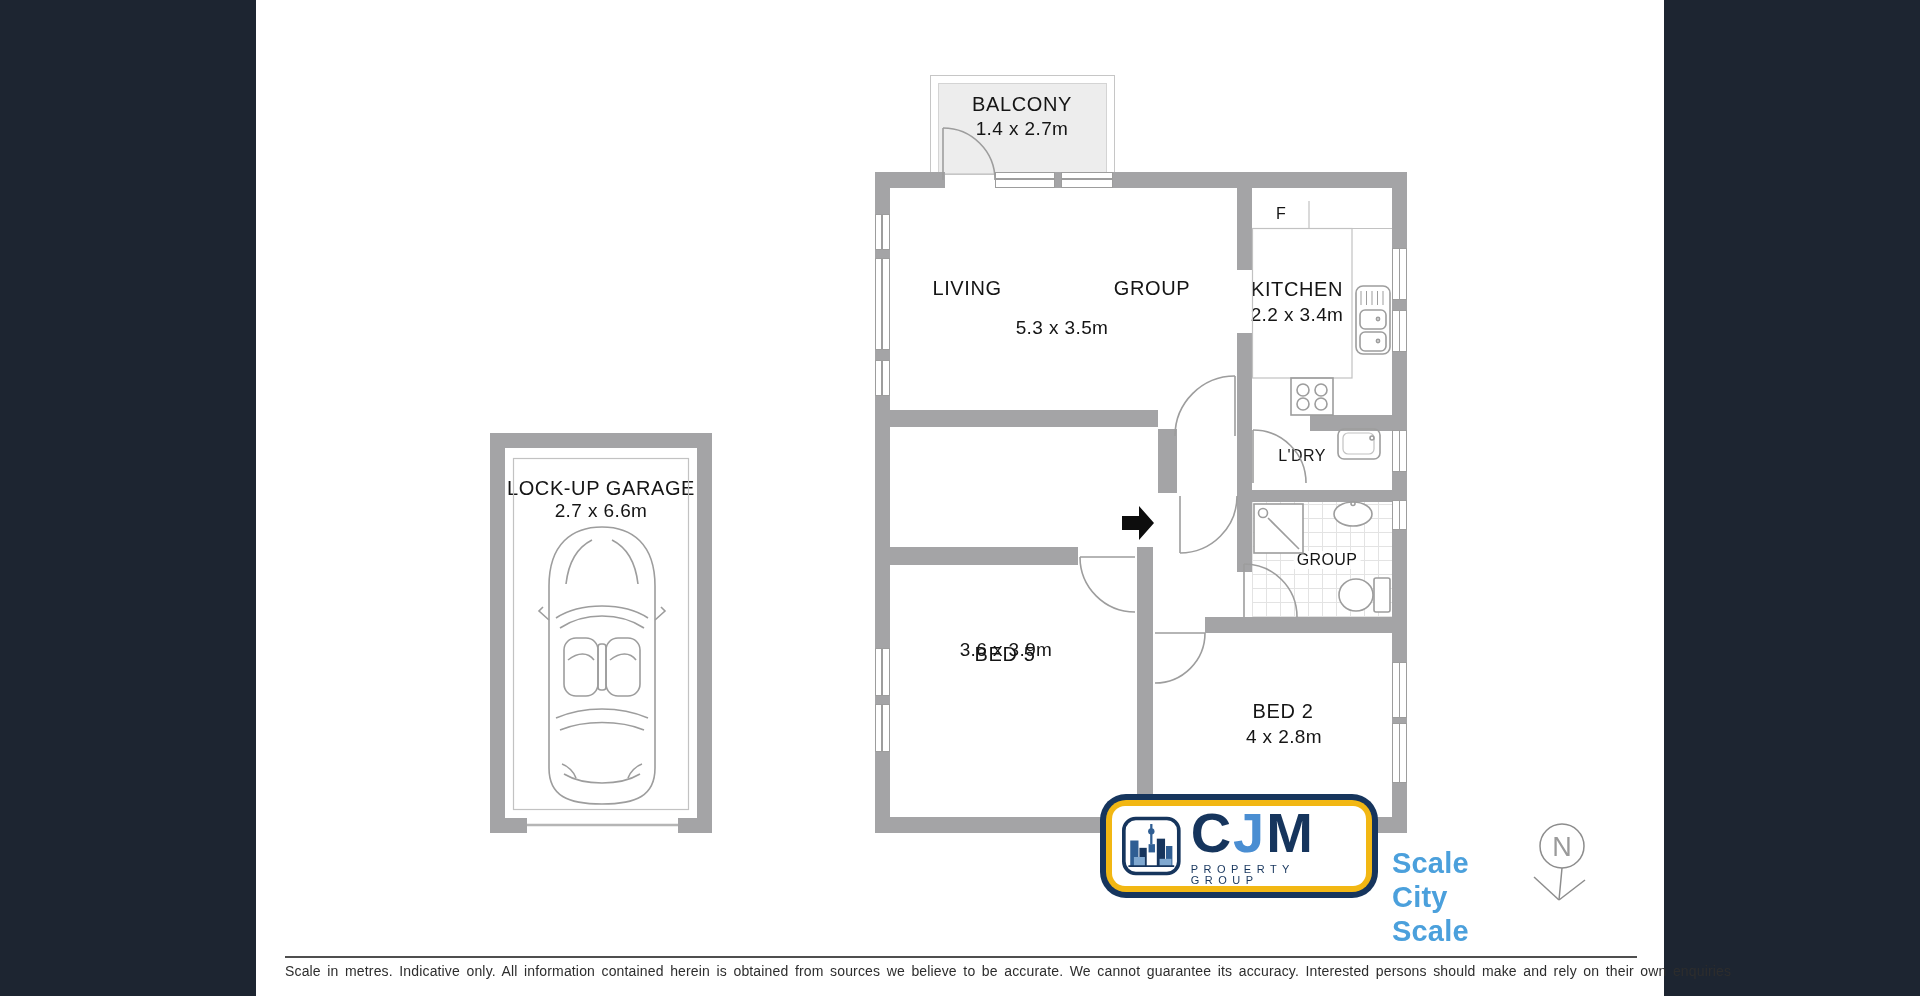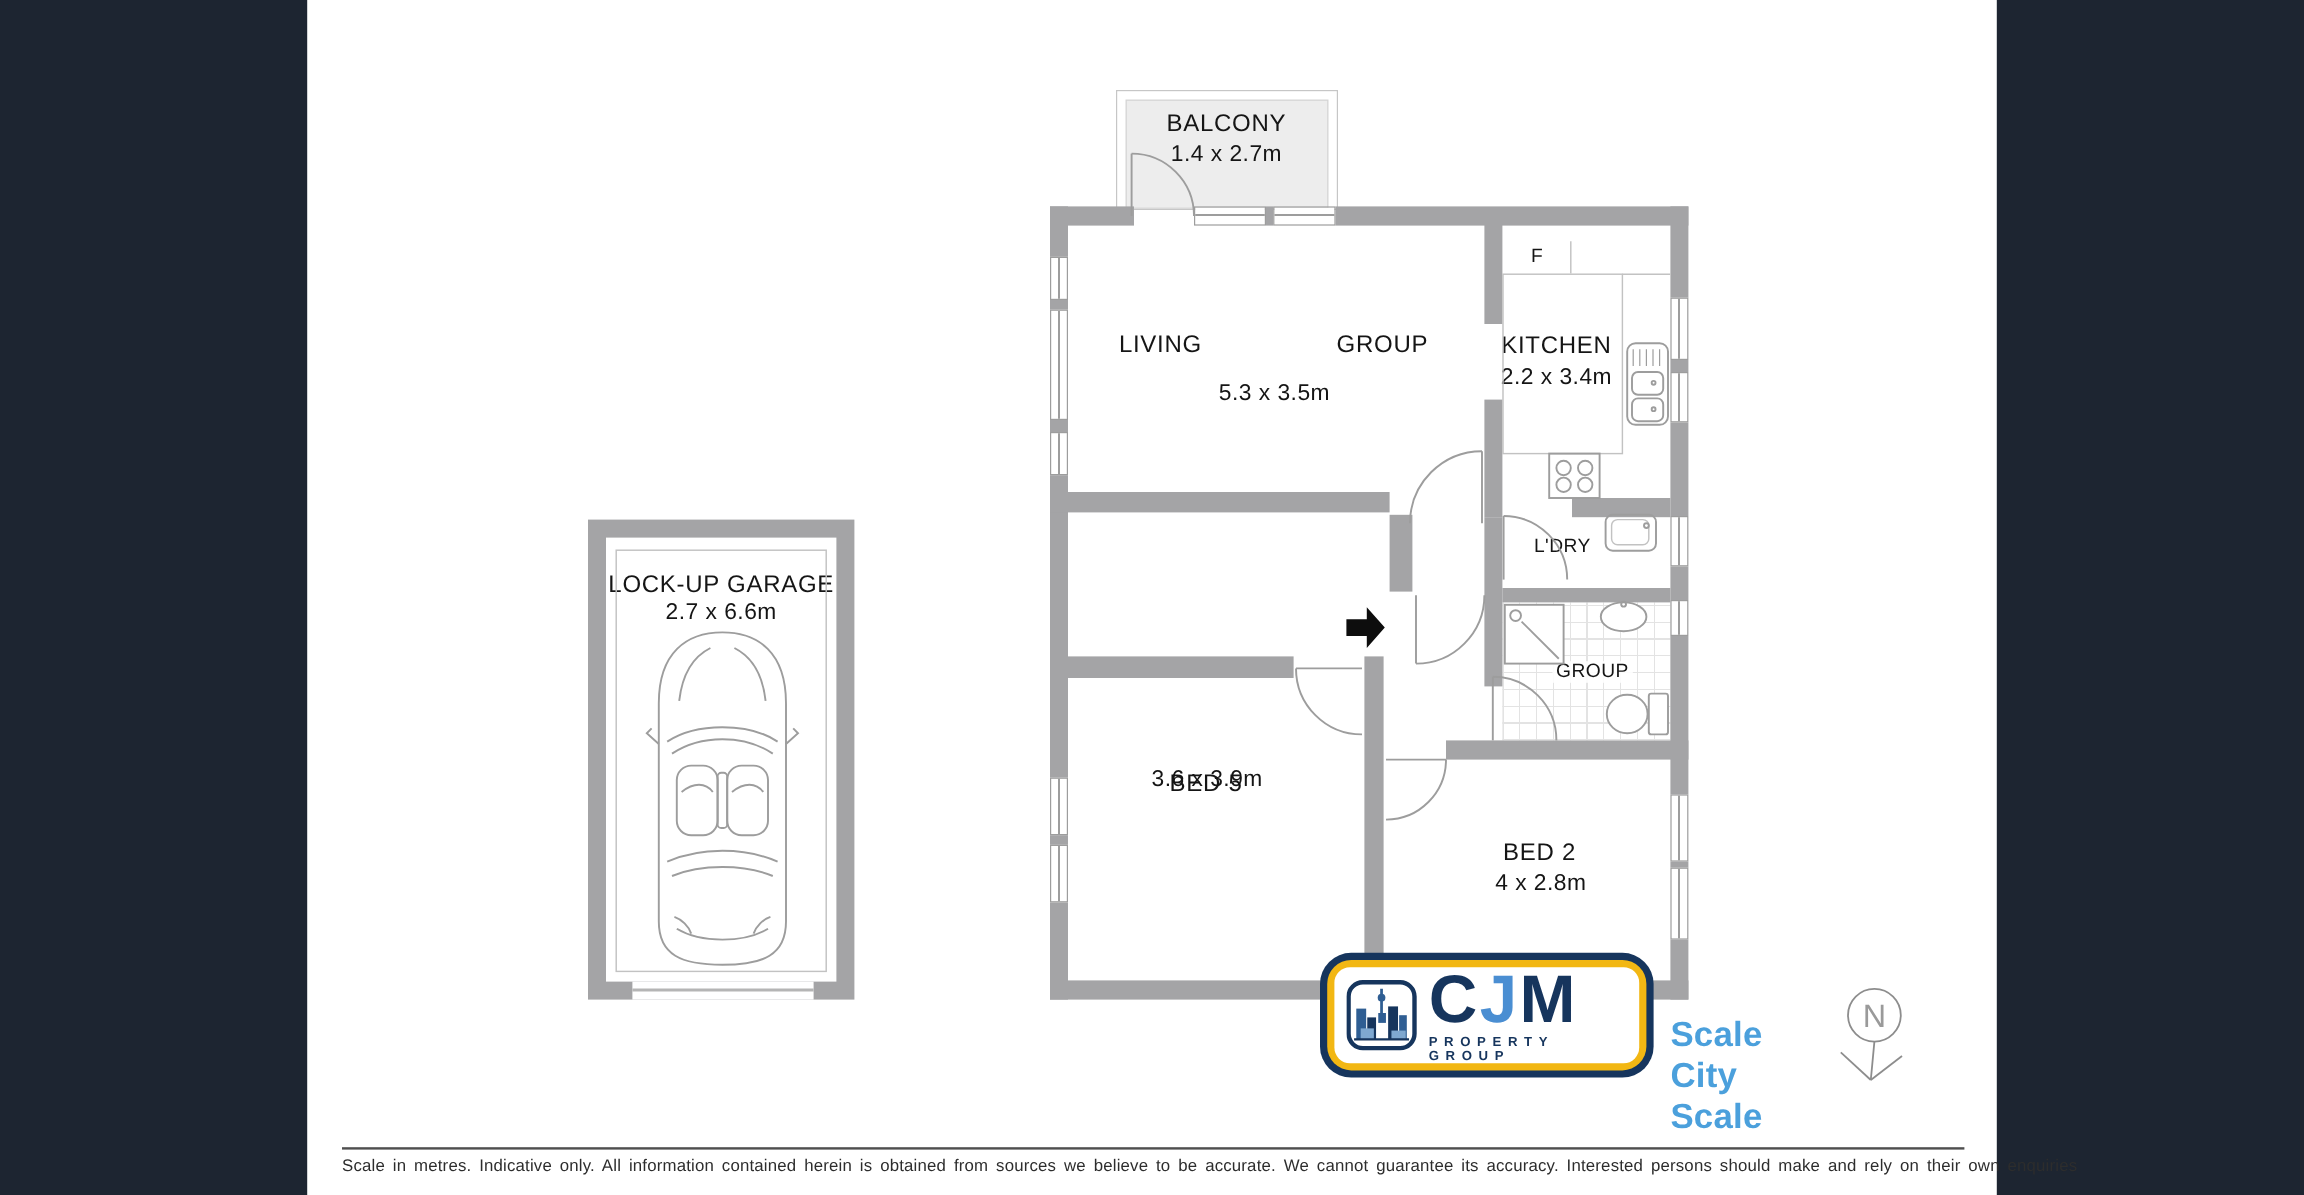--- a/index.html
+++ b/index.html
@@ -35,21 +35,21 @@
   .thin{stroke:#c2c2c2;stroke-width:1.2;fill:none}
   
   .logo-outer{position:absolute;left:1100px;top:794px;width:278px;height:104px;
     background:#16355d;border-radius:26px;padding:6px;box-sizing:border-box}
   .logo-gold{width:100%;height:100%;background:#f2b713;border-radius:20px;padding:6px;box-sizing:border-box}
   .logo-white{width:100%;height:100%;background:#fff;border-radius:13px;display:flex;
     align-items:center;padding:2px 10px;box-sizing:border-box;gap:10px}
   .logo-text{display:flex;flex-direction:column;line-height:1}
   .cjm{font-size:56px;font-weight:bold;letter-spacing:2px;line-height:.95}
   .c-navy{color:#16355d}.c-blue{color:#4a8ed2}
-  .logo-sub{font-size:11px;font-weight:bold;color:#16355d;letter-spacing:5.5px;margin-top:4px}
+  .logo-sub{font-size:11px;font-weight:normal;color:#16355d;letter-spacing:5.5px;margin-top:4px}
   .region{position:absolute;left:1392px;top:846px;color:#4ba0dc;font-weight:bold;
     font-size:29px;line-height:34px;letter-spacing:.2px}
   
   .footer{position:absolute;left:285px;top:956px;width:1352px;border-top:2px solid #4f4f4f;
     padding-top:5px;font-size:14px;color:#2d2d2d;letter-spacing:.15px;word-spacing:2.5px;
     white-space:nowrap}
 </style>
 </head>
 <body>
 

